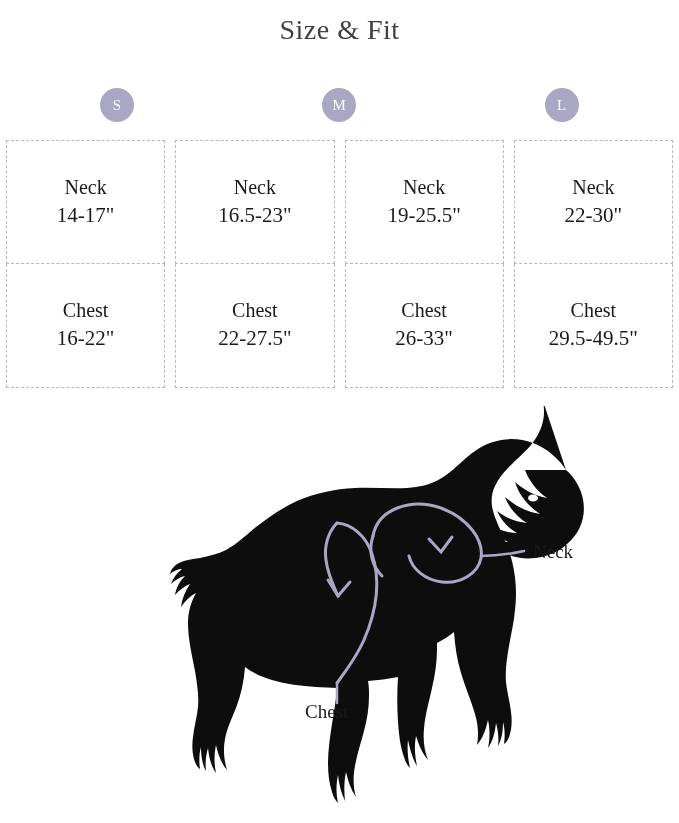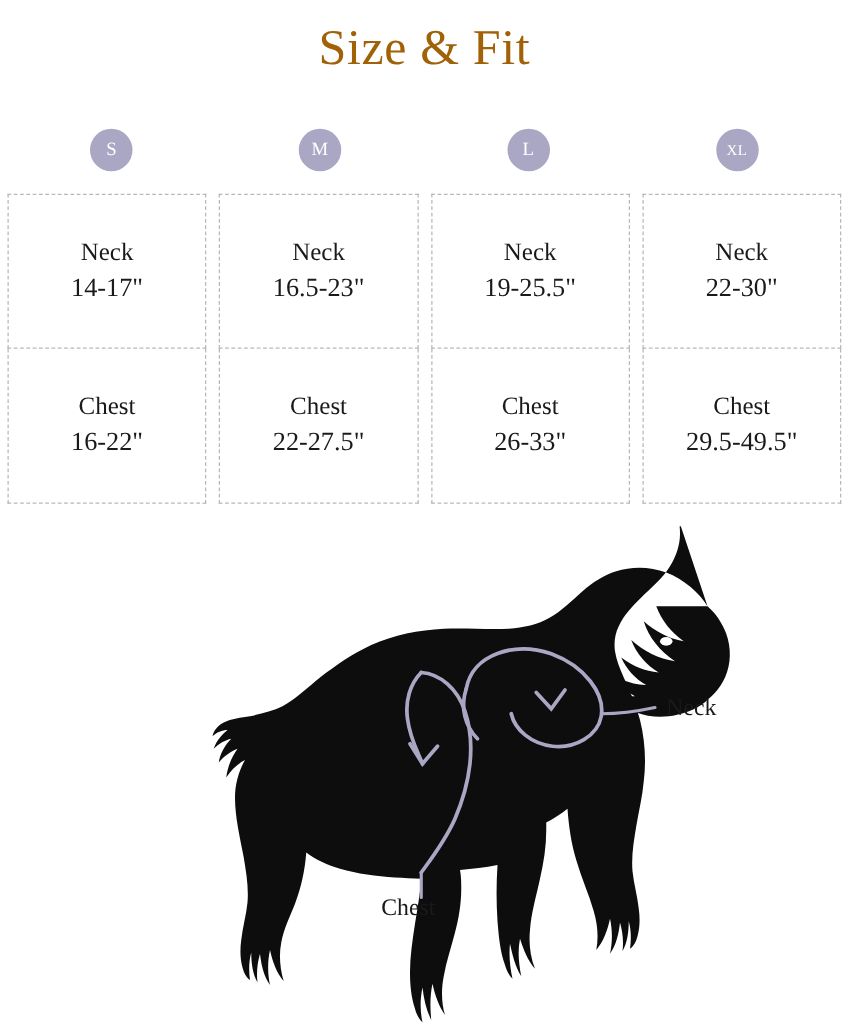--- a/index.html
+++ b/index.html
@@ -11,26 +11,26 @@
     width: 679px;
     height: 823px;
     position: relative;
     font-family: "Liberation Serif", serif;
     color: #1a1a1a;
     overflow: hidden;
   }
   .page-title {
     text-align: center;
     font-family: "Liberation Serif", serif;
-    font-size: 40px;
+    font-size: 28px;
     font-weight: 400;
     letter-spacing: 0.5px;
     margin: 8px 0 0 0;
     padding-top: 6px;
-    color: #a16207;
+    color: #404040;
   }
 
   
   .badge-row {
     display: flex;
     margin-top: 42px;
     padding: 0 6px;
   }
   .badge-cell {
     flex: 1;
@@ -112,23 +112,20 @@
 
 <div class="badge-row">
   <div class="badge-cell">
     <div class="badge">S</div>
   </div>
   <div class="badge-cell">
     <div class="badge">M</div>
   </div>
   <div class="badge-cell">
     <div class="badge">L</div>
-  </div>
-  <div class="badge-cell">
-    <div class="badge small-text">XL</div>
   </div>
 </div>
 
 <div class="grid">
   <div class="grid-row">
     <div class="grid-cell">
       <div class="cell-label">Neck</div>
       <div class="cell-value">14-17"</div>
     </div>
     <div class="grid-cell">

